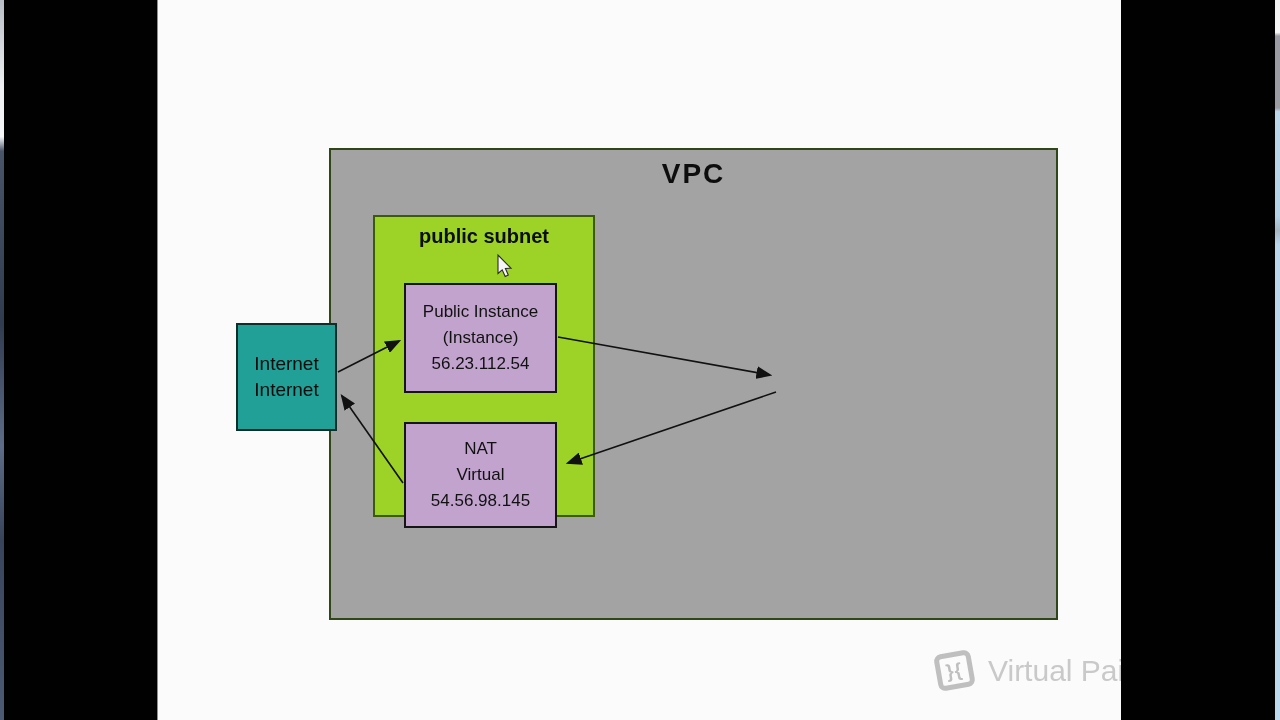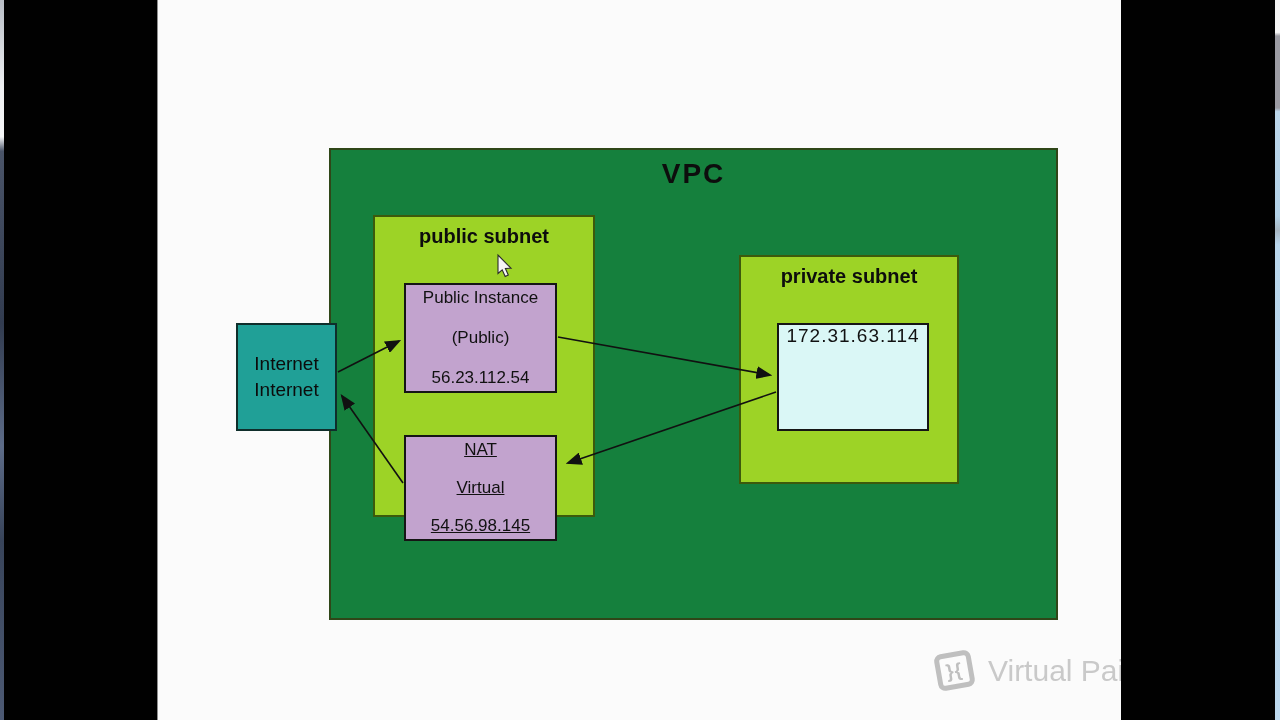--- a/index.html
+++ b/index.html
@@ -24,43 +24,43 @@
   }
   .edge-right {
     left: 1275px;
     background: linear-gradient(#f2f2f2 0%, #f6f6f6 4.5%, #9b9ba3 5%, #9b9ba3 15%,
                 #bcd6ea 15.5%, #b3d2e8 30%, #a7b6c2 32%, #b9d6ec 34%, #bdd9ee 100%);
   }
 
   
   .vpc {
     position: absolute; left: 329px; top: 148px; width: 729px; height: 472px;
-    background: #15803d; border: 2px solid #2f4618; z-index: 1;
+    background: #a3a3a3; border: 2px solid #2f4618; z-index: 1;
   }
   .vpc-title {
     position: absolute; left: 0; top: 8px; width: 100%;
     text-align: center; font-size: 28px; font-weight: bold; letter-spacing: 2px; color: #0d0d0d;
   }
   .subnet {
     position: absolute; background: #9dd326; border: 2px solid #3c5a0c;
   }
   .subnet-public  { left: 42px;  top: 65px;  width: 222px; height: 302px; padding-left: 7px; } 
   .subnet-private { left: 408px; top: 105px; width: 220px; height: 229px; }
   .subnet-label {
     position: absolute; left: 0; top: 8px; width: 100%;
     text-align: center; font-size: 20px; font-weight: bold; color: #0d0d0d;
   }
   .instance {
     position: absolute; border: 2px solid #151515;
-    display: flex; flex-direction: column; align-items: center; justify-content: space-between;
+    display: flex; flex-direction: column; align-items: center; justify-content: center;
     text-align: center; color: #111;
   }
   .instance-purple { background: #c2a3ce; }
   .inst-public { left: 29px; top: 66px;  width: 153px; height: 110px; } 
-  .inst-nat    { left: 29px; top: 218px; width: 153px; height: 106px; text-decoration: underline; }
+  .inst-nat    { left: 29px; top: 205px; width: 153px; height: 106px; }
   .instance .line { font-size: 17px; line-height: 26px; }
   .inst-private {
     left: 36px; top: 66px; width: 152px; height: 108px; 
     background: #daf7f6;
   }
   .inst-private .ip { font-size: 19px; letter-spacing: 1px; }
   .gateway {
     position: absolute; left: 236px; top: 323px; width: 101px; height: 108px;
     background: #20a097; border: 2px solid #0f2e2b; z-index: 2;
     display: flex; flex-direction: column; align-items: center; justify-content: center;
@@ -107,38 +107,31 @@
 </div>
 
 <div class="vpc">
   <div class="vpc-title">VPC</div>
 
   <div class="subnet subnet-public">
     <div class="subnet-label">public subnet</div>
 
     <div class="instance instance-purple inst-public">
       <div class="line">Public Instance</div>
-      <div class="line">(Public)</div>
+      <div class="line">(Instance)</div>
       <div class="line">56.23.112.54</div>
     </div>
 
     <div class="instance instance-purple inst-nat">
       <div class="line">NAT</div>
       <div class="line">Virtual</div>
       <div class="line">54.56.98.145</div>
     </div>
   </div>
 
-  <div class="subnet subnet-private">
-    <div class="subnet-label">private subnet</div>
-
-    <div class="instance inst-private">
-      <div class="ip">172.31.63.114</div>
-    </div>
-  </div>
 </div>
 
 <div class="gateway">
   <div class="line">Internet</div>
   <div class="line">Internet</div>
 </div>
 
 <svg class="arrow-layer" width="1280" height="720" viewBox="0 0 1280 720" xmlns="http://www.w3.org/2000/svg">
   <defs>
     <marker id="ah" markerWidth="10" markerHeight="8" refX="8.5" refY="4" orient="auto">

